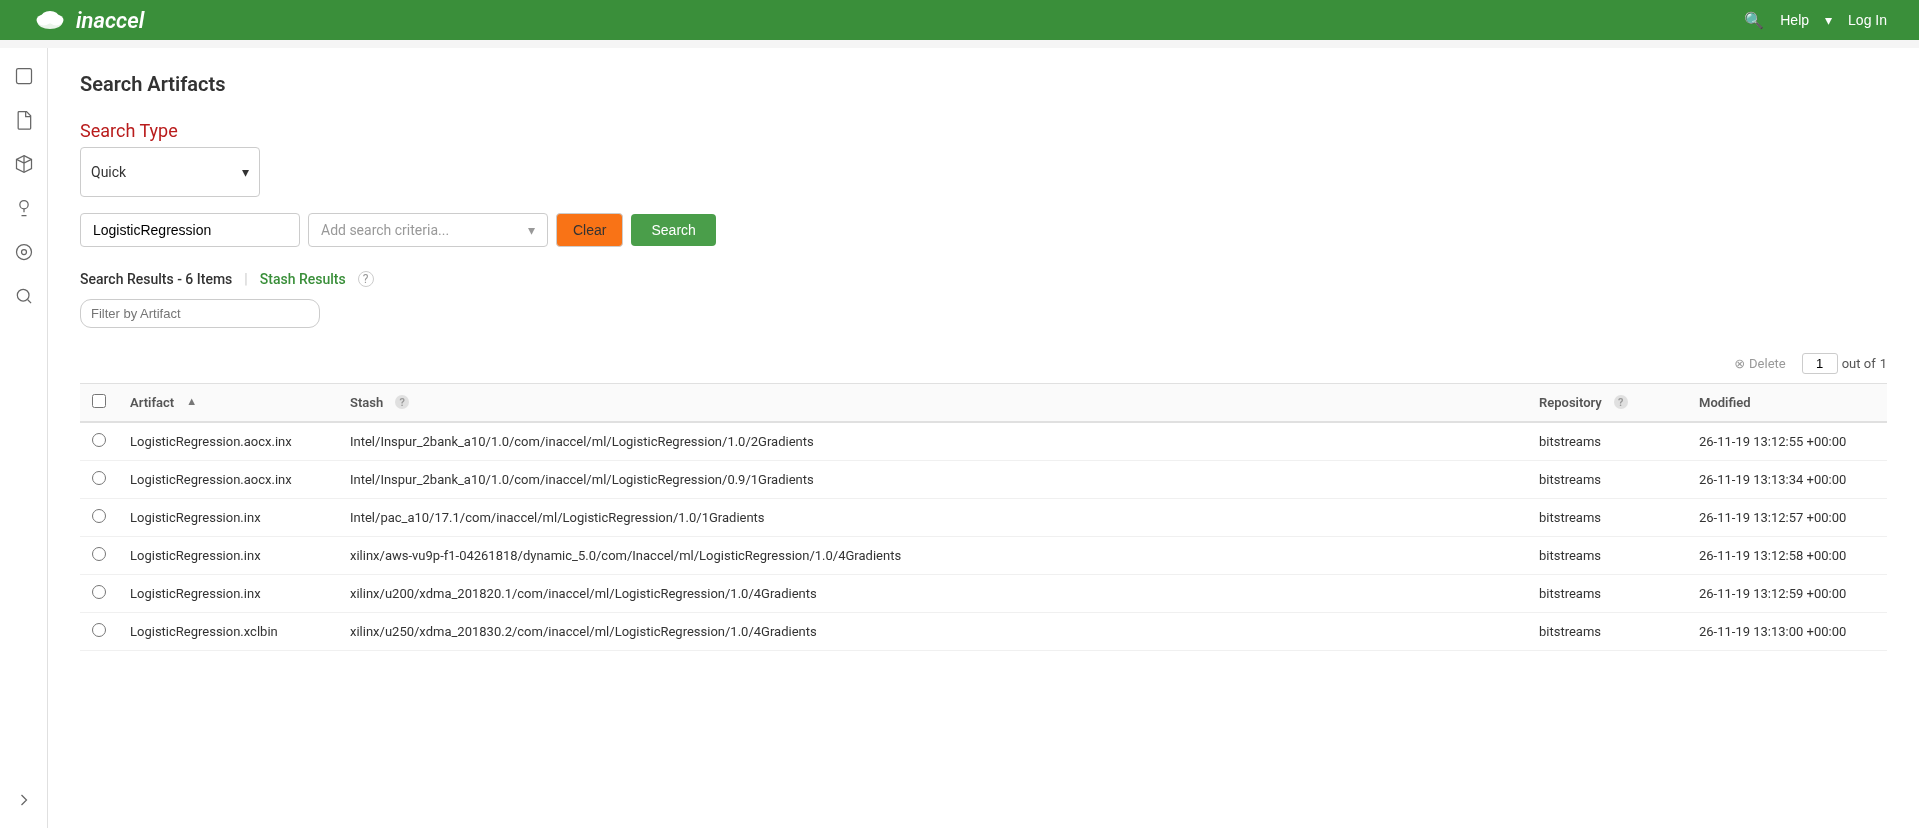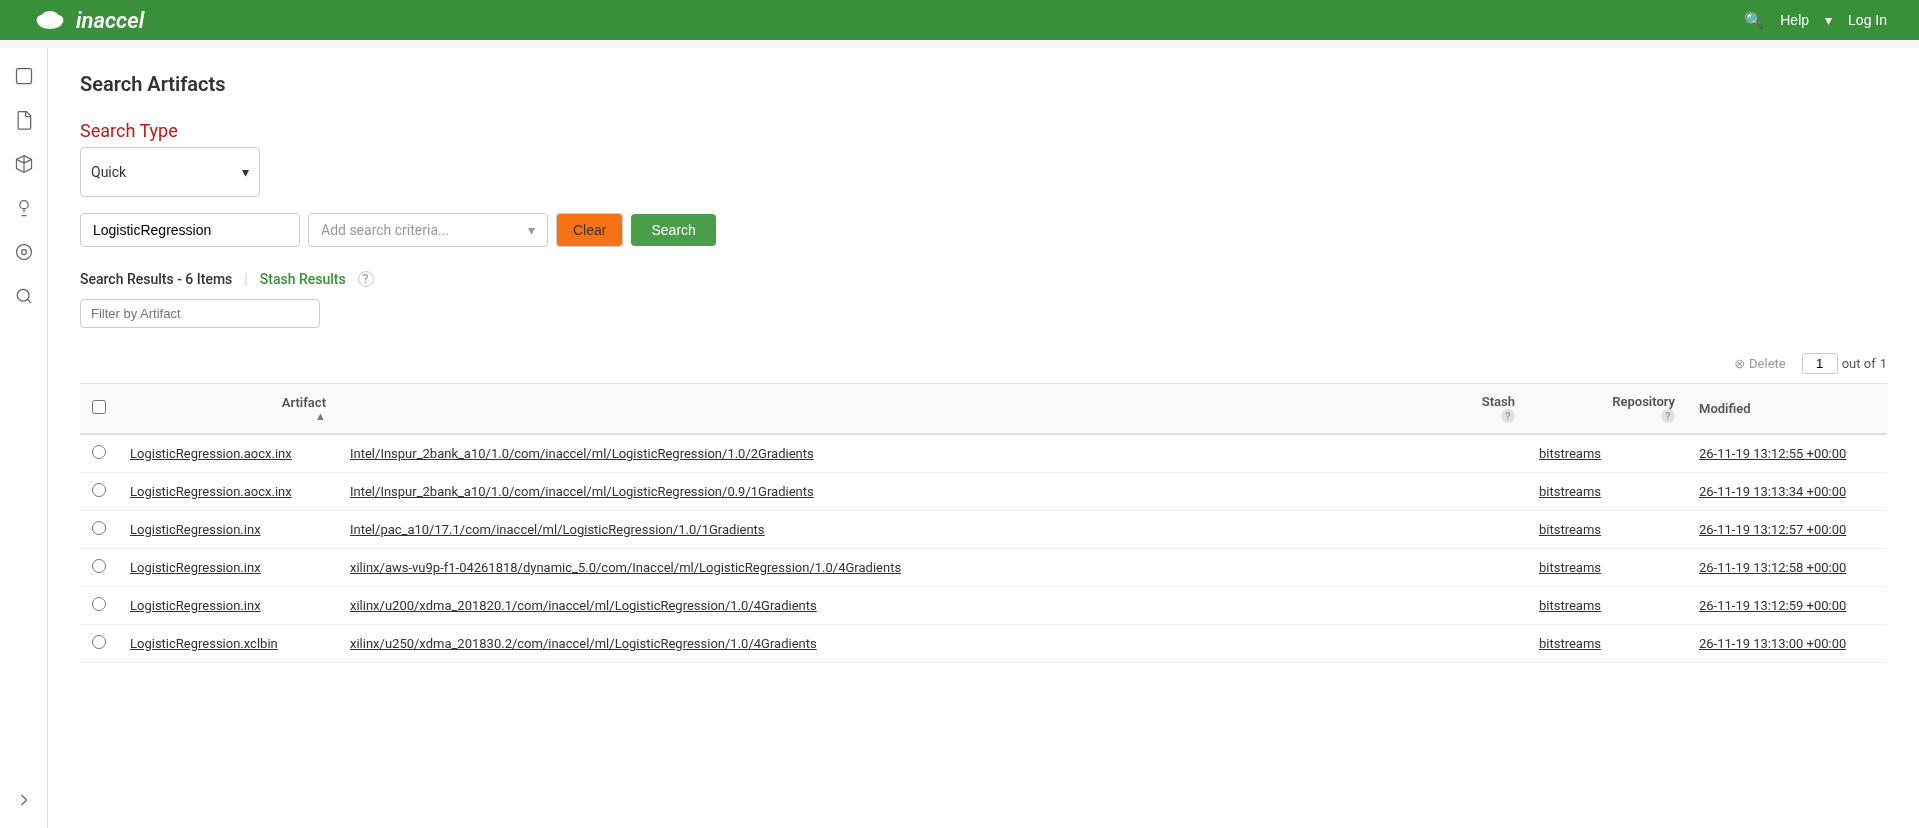--- a/index.html
+++ b/index.html
@@ -76,21 +76,21 @@
     }
 
     
     .results-header { display: flex; align-items: flex-start; gap: 12px; margin-bottom: 12px; margin-top: 11px; }
     .results-count { font-size: 14px; color: #333; font-weight: 500; }
     .results-divider { color: #ccc; }
     .stash-link { color: #3a8f3a; font-size: 14px; cursor: pointer; text-decoration: none; font-weight: 500; }
     .help-icon { color: #999; font-size: 12px; cursor: pointer; border: 1px solid #ccc; border-radius: 50%; width: 16px; height: 16px; display: flex; align-items: center; justify-content: center; }
 
     .filter-input {
-      width: 240px; padding: 6px 10px; border: 1px solid #ccc; border-radius: 4px;
+      width: 240px; padding: 6px 10px; border: 1px solid #ccc; border-radius: 11px;
       font-size: 13px; margin-bottom: 16px; outline: none;
     }
 
     
     .pagination-bar {
       display: flex; align-items: center; justify-content: flex-end;
       padding: 8px 0; gap: 8px; border-bottom: 1px solid #e0e0e0; margin-bottom: 0;
     }
     .delete-btn {
       display: flex; align-items: center; gap: 4px; color: #999; font-size: 13px; cursor: pointer;
@@ -102,24 +102,24 @@
       padding: 2px 4px; font-size: 13px;
     }
 
     
     .results-table { width: 100%; border-collapse: collapse; }
     .results-table th {
       text-align: left; padding: 10px 12px; font-size: 13px; font-weight: 600; color: #555;
       border-bottom: 2px solid #e0e0e0; background: #fafafa;
     }
     .results-table td {
-      padding: 10px 12px; font-size: 13px; color: #333; border-bottom: 1px solid #f0f0f0; text-decoration: underline;
-    }
-
-    .th-with-icon { display: flex; align-items: flex-end; gap: 0; flex-direction: column; }
+      padding: 10px 12px; font-size: 13px; color: #333; border-bottom: 1px solid #f0f0f0;
+    }
+
+    .th-with-icon { display: flex; align-items: flex-start; gap: 12px; }
     .sort-icon { color: #777; font-size: 11px; }
     .info-icon { color: #999; font-size: 11px; cursor: pointer; background: #e0e0e0; border-radius: 50%; width: 14px; height: 14px; display: flex; align-items: center; justify-content: center; }
 
     .row-radio { width: 14px; height: 14px; accent-color: #3a8f3a; cursor: pointer; }
     .col-check { width: 30px; }
     .col-artifact { width: 220px; }
     .col-repo { width: 160px; }
     .col-modified { width: 200px; }
 
     .select-all-check { width: 14px; height: 14px; cursor: pointer; }

